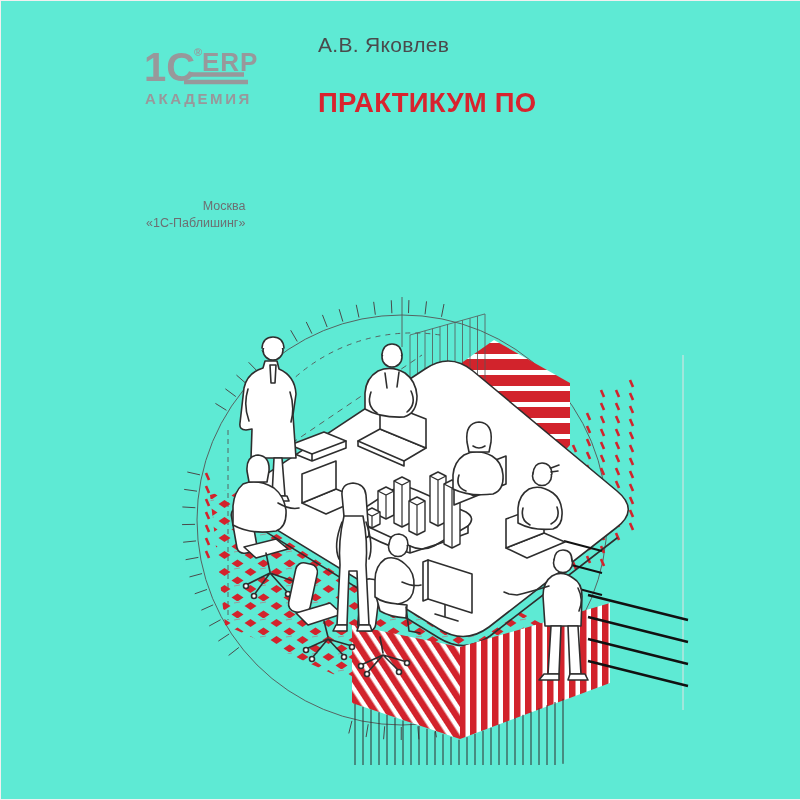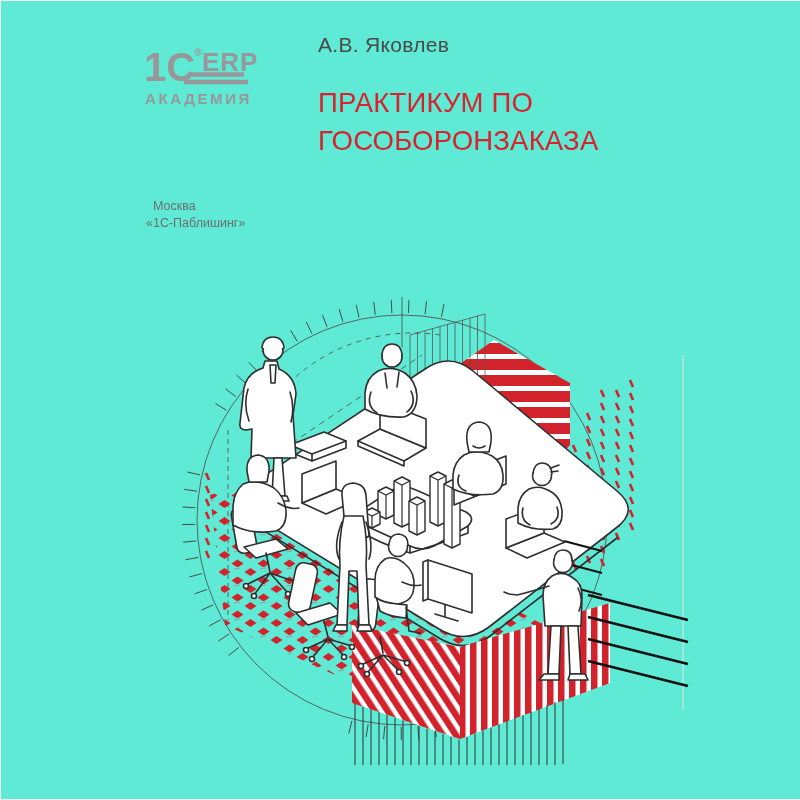--- a/index.html
+++ b/index.html
@@ -9,28 +9,28 @@
     font-family:"Liberation Sans", sans-serif;
     padding-left:47px;
   }
   .logo-svg{position:absolute;left:144px;top:38px;}
   .author{
     position:absolute;left:318px;top:33px;
     font-size:21px;color:#4a4a4c;letter-spacing:.3px;
   }
   .title{
     position:absolute;left:318px;top:84px;width:420px;
-    font-size:27.5px;line-height:37.5px;font-weight:normal;
+    font-size:27.5px;line-height:37.5px;font-weight:bold;
     color:#d8232e;text-transform:uppercase;letter-spacing:.2px;
   }
   .publisher{
     position:absolute;left:146px;top:198px;
     font-size:12.5px;line-height:17px;color:#6d6e71;
   }
-  .publisher .city{display:block;padding-left:7px;}
+  .publisher .city{display:block;padding-left:7px;text-align:right;}
   .illustration{position:absolute;left:140px;top:295px;}
   .ln{stroke:#2e2e2e;stroke-width:1.6;fill:#fff;stroke-linejoin:round;stroke-linecap:round;}
   .lnf{stroke:#2e2e2e;stroke-width:1.6;fill:none;stroke-linejoin:round;stroke-linecap:round;}
   .thin{stroke:#555;stroke-width:.9;fill:none;}
 </style>
 </head>
 <body>
 
 <div class="cover">
 
@@ -44,21 +44,20 @@
     <g stroke="#98989b" stroke-width="4.5" fill="none">
       <path d="M45,36.5 L100,36.5 M40,44 L104,44"></path>
       <path d="M44,28 A12,12 0 1 0 31,43" stroke-width="0"></path>
     </g>
   </svg>
 
   <div class="author">А.В. Яковлев</div>
 
   <div class="title">
     <div>ПРАКТИКУМ ПО</div>
-    <div>ГОСОБОРОНЗАКАЗА</div>
   </div>
 
   <div class="publisher">
     <span class="city">Москва</span>
     <span>«1С-Паблишинг»</span>
   </div>
 
   <svg id="illu" class="illustration" width="590" height="470" viewBox="0 0 590 470">
     <defs>
       <pattern id="hstr" patternUnits="userSpaceOnUse" width="8" height="16">

